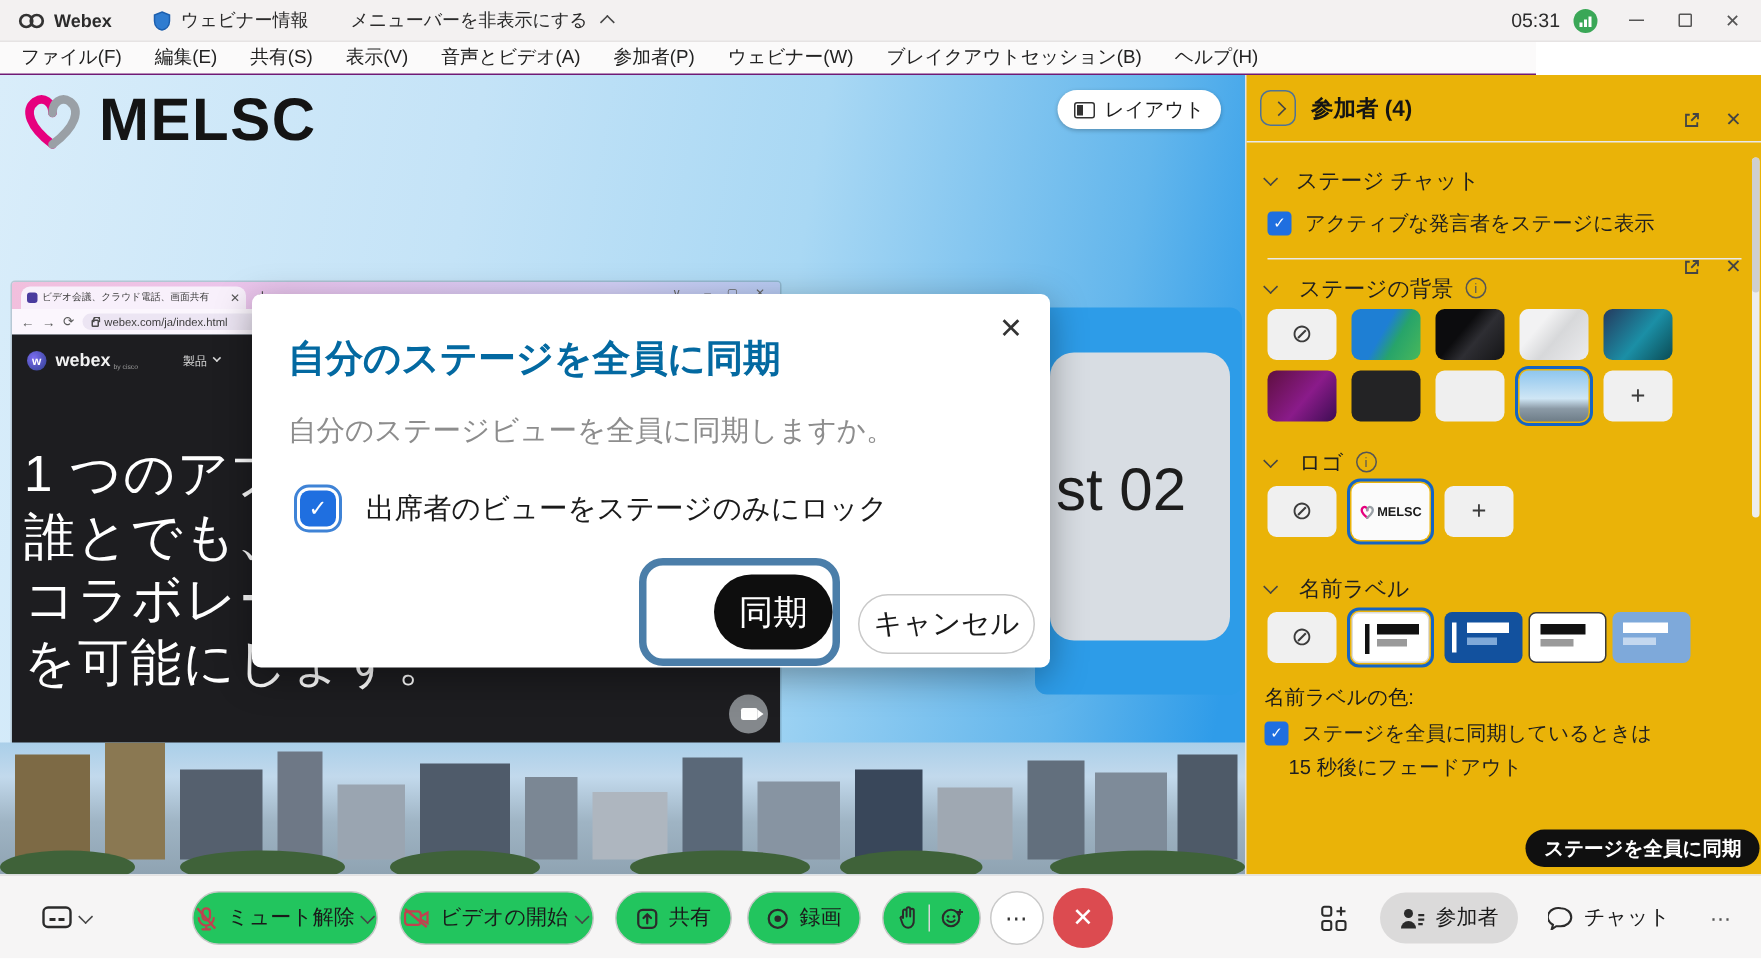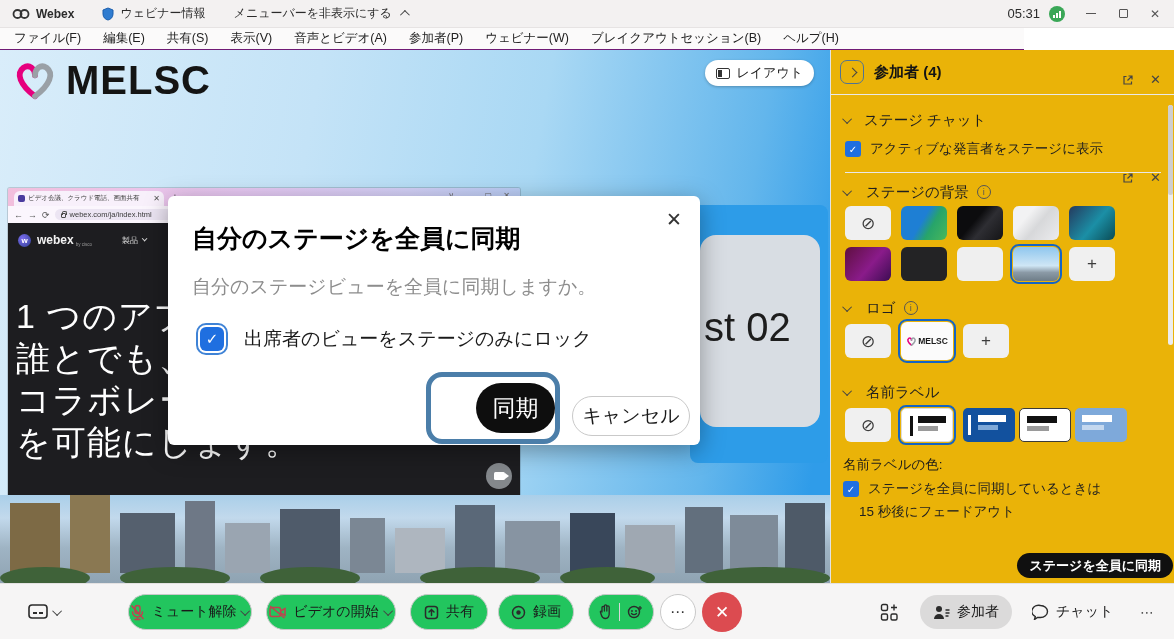--- a/index.html
+++ b/index.html
@@ -69,21 +69,21 @@
   #city .bldg { position:absolute; bottom:10px; }
   #city .bush { position:absolute; bottom:-6px; height:22px; border-radius:50%; background:#3f6239; }
 
   
   #cursor { left:334px; top:468px; width:0; height:0; z-index:60; }
 
   
   #dialog { left:168px; top:196px; width:532px; height:249px; background:#fff; border-radius:6px; z-index:50;
     box-shadow:0 6px 24px rgba(0,0,0,.35); }
   #dlg-close { position:absolute; right:18px; top:12px; font-size:19px; color:#333; cursor:pointer; }
-  #dlg-title { position:absolute; left:24px; top:26px; font-size:25px; font-weight:700; color:#000000; }
+  #dlg-title { position:absolute; left:24px; top:26px; font-size:25px; font-weight:700; color:#0369a1; }
   #dlg-body { position:absolute; left:24px; top:78px; font-size:19px; color:#8d8d8d; }
   #dlg-cbrow { position:absolute; left:32px; top:130px; display:flex; align-items:center; gap:20px; }
   .cb-big { width:24px; height:24px; background:#1f6fe0; border-radius:6px; outline:2px solid #3f83d6; outline-offset:2px;
     display:flex; align-items:center; justify-content:center; color:#fff; font-size:15px; font-weight:700; }
   #dlg-cblabel { font-size:19px; color:#1a1a1a; }
   #sync-ring { position:absolute; left:258px; top:176px; width:134px; height:72px; border:5px solid #4b7ea9; border-radius:16px;
     display:flex; align-items:center; justify-content:center;padding-left:45px; }
   #sync-btn { width:112px; height:50px; background:#0e0e0e; color:#fff; border-radius:26px; display:flex; align-items:center; justify-content:center; font-size:23px; }
   #cancel-btn { position:absolute; left:404px; top:200px; width:118px; height:40px; border:1px solid #c9c9c9; background:#fff; border-radius:21px;
     display:flex; align-items:center; justify-content:center; font-size:19px; color:#1a1a1a; }

